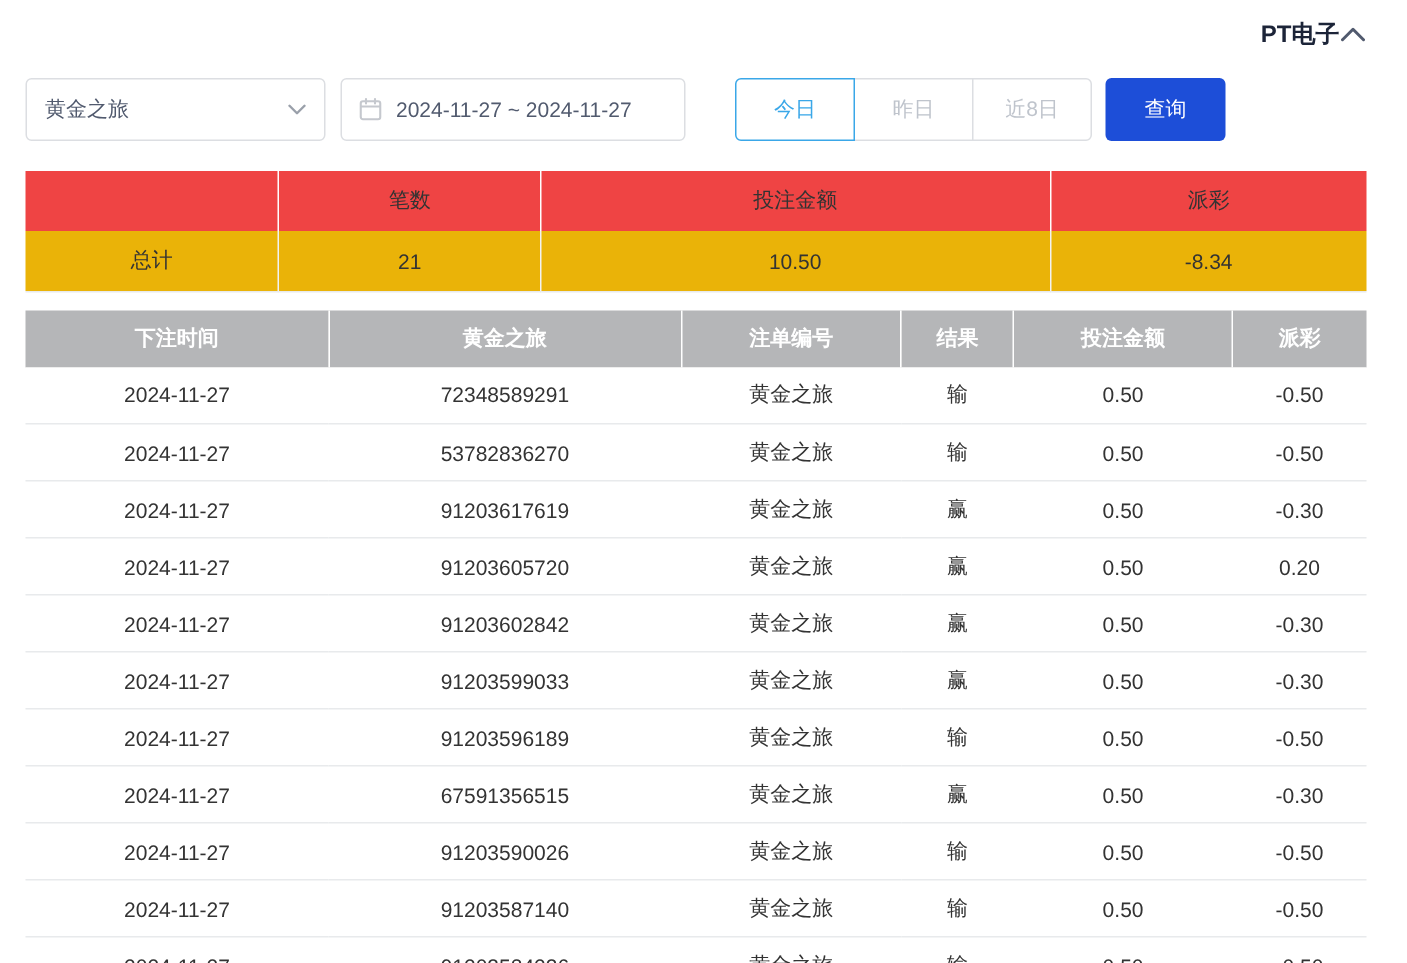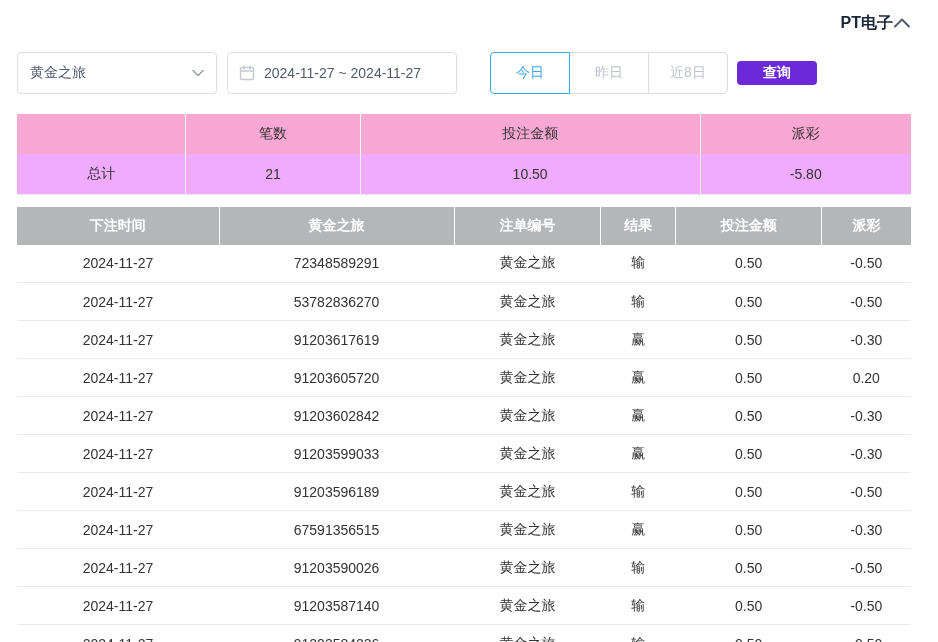--- a/index.html
+++ b/index.html
@@ -33,37 +33,36 @@
   .qbtn {
     width:80px; height:42px; background:#fff; border:1px solid #dcdee2;
     color:#bfc4cc; font-size:14px; cursor:pointer;
     font-family:inherit;
   }
   .qbtn + .qbtn { margin-left:-1px; }
   .qbtn:first-child { border-radius:4px 0 0 4px; }
   .qbtn:last-child { border-radius:0 4px 4px 0; }
   .qbtn.active { border-color:#3aa7e8; color:#3aa7e8; position:relative; z-index:1; }
   .query-btn {
-    width:80px; height:24px; margin-left:9px; border:none; border-radius:4px;
-    background:#6d28d9; color:#fff; font-size:14px; cursor:pointer;
+    width:80px; height:42px; margin-left:9px; border:none; border-radius:4px;
+    background:#1d4ed8; color:#fff; font-size:14px; cursor:pointer;
     font-family:inherit;
-    font-weight:bold;
   }
 
   
   table { width:100%; border-collapse:collapse; table-layout:fixed; text-align:center; font-size:14px; }
 
   .summary-table { margin-top:20px; }
   .summary-table th {
-    background:#f9a8d4; height:40px; font-weight:400; color:#333;
+    background:#ef4444; height:40px; font-weight:400; color:#333;
     border-right:1px solid #fff;
   }
   .summary-table th:last-child { border-right:none; }
   .summary-table td {
-    height:40px; background:#f0abfc; border-bottom:1px solid #e8eaec;
+    height:40px; background:#eab308; border-bottom:1px solid #e8eaec;
     border-right:1px solid #f2f2f2; color:#333;
   }
   .summary-table td:last-child { border-right:none; }
 
   .bet-table { margin-top:12px; }
   .bet-table th {
     background:#b5b6b8; color:#fff; font-weight:bold; height:38px;
     border-right:1px solid #fff; font-size:14px;
   }
   .bet-table th:last-child { border-right:none; }
@@ -131,21 +130,21 @@
         <th>笔数</th>
         <th>投注金额</th>
         <th>派彩</th>
       </tr>
     </thead>
     <tbody>
       <tr>
         <td>总计</td>
         <td>21</td>
         <td>10.50</td>
-        <td class="payout-cell neg">-5.80</td>
+        <td class="payout-cell neg">-8.34</td>
       </tr>
     </tbody>
   </table>
 
   <table class="bet-table">
     <colgroup>
       <col style="width:22.6%">
         <col style="width:26.3%">
         <col style="width:16.4%">
         <col style="width:8.4%">

